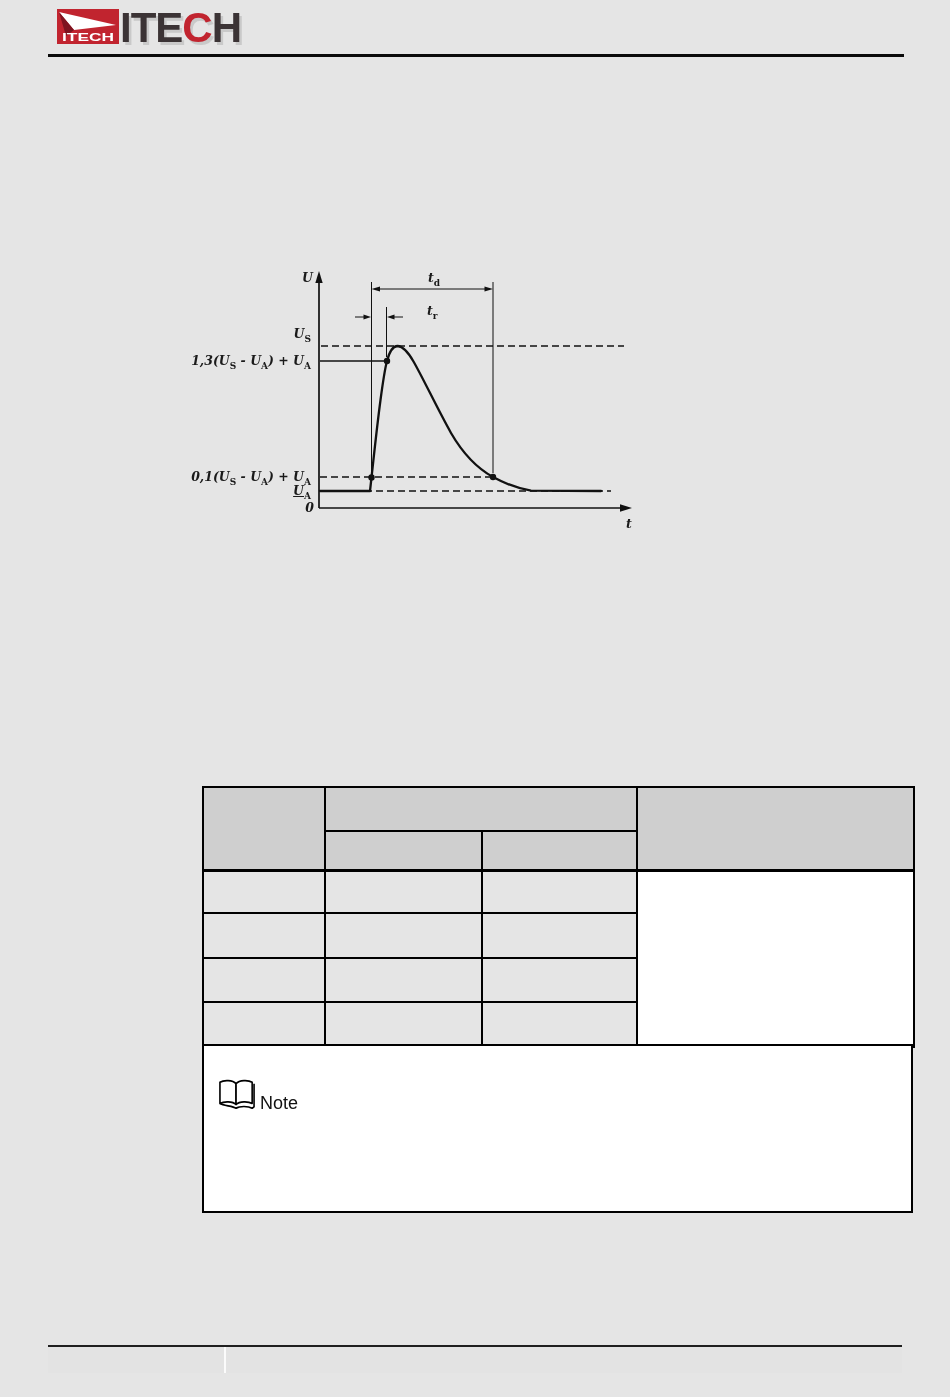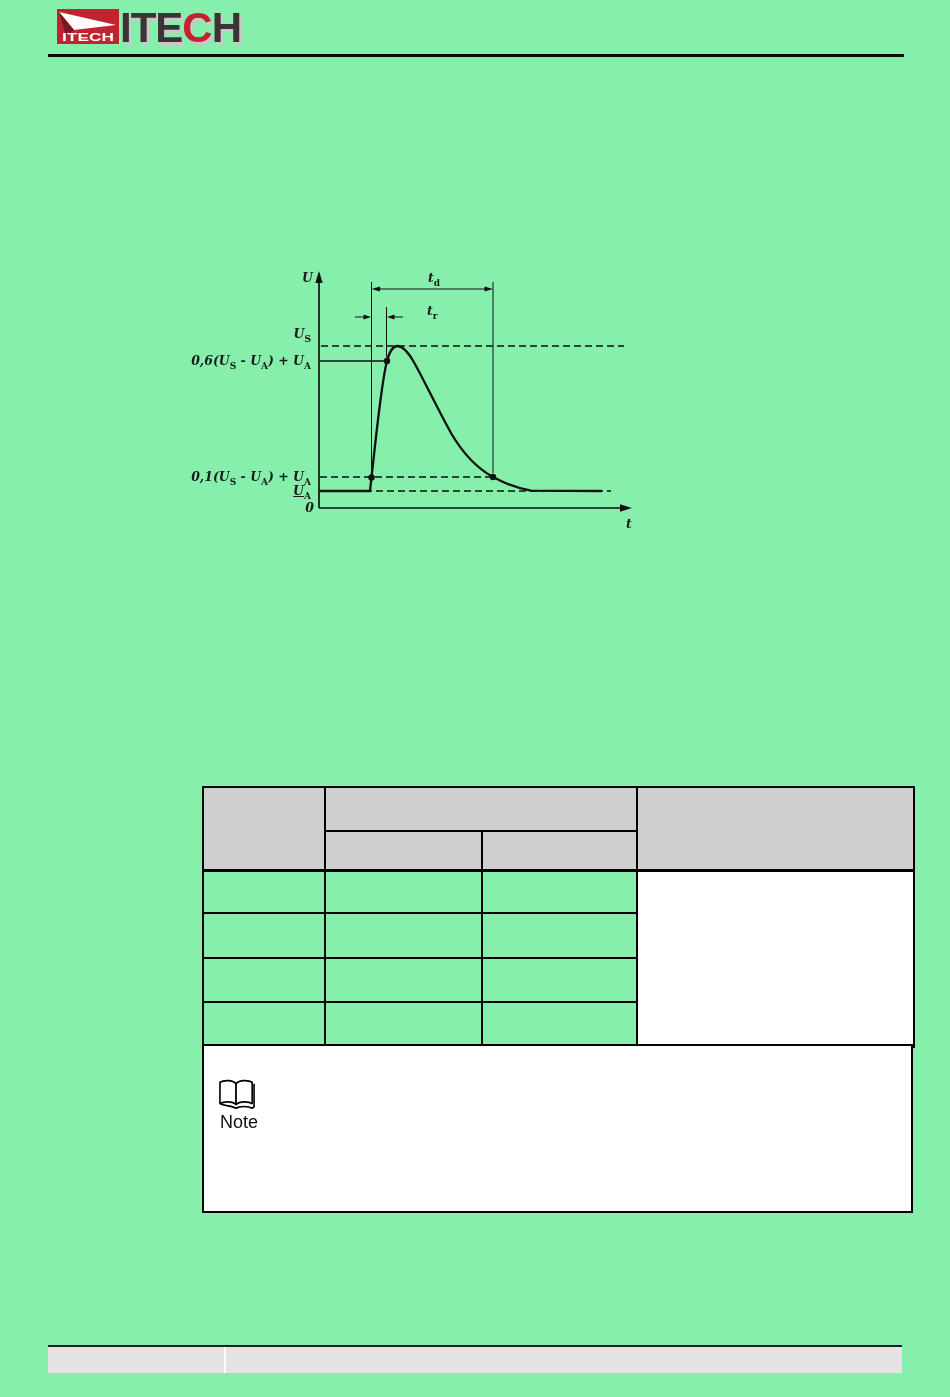--- a/index.html
+++ b/index.html
@@ -1,16 +1,16 @@
 <!DOCTYPE html>
 <html><head>
 <meta charset="utf-8">
 <style>
   html,body{margin:0;padding:0;background:#fff;}
-  .page{position:relative;width:950px;height:1397px;background:#86efac;overflow:hidden;
+  .page{position:relative;width:950px;height:1397px;background:#e5e5e5;overflow:hidden;
         font-family:"Liberation Sans",sans-serif;}
 
   
   .logo{position:absolute;left:57px;top:8px;height:38px;}
   .logo-mark{position:absolute;left:0;top:1px;}
   .logo-word{position:absolute;left:63px;top:-1px;font-weight:bold;font-size:42px;
              line-height:42px;letter-spacing:-1px;color:#3b3335;
              text-shadow:2.5px 2.5px 0 #c9c9c9;font-family:"Liberation Sans",sans-serif;}
   .logo-word .accent{color:#c1242f;}
   .header-rule{position:absolute;left:48px;top:54px;width:856px;height:3px;background:#0a0a0a;}
@@ -25,21 +25,21 @@
   
   .spec-table{position:absolute;left:202px;top:786px;border-collapse:collapse;table-layout:fixed;
               width:711px;}
   .spec-table td{border:2px solid #000;padding:0;}
   .spec-table tr.hdr td{background:#cfcfcf;}
   .spec-table td.hdr-bottom{border-bottom:3px solid #000;}
   .spec-table td.merged{background:#fff;}
 
   .note-box{position:absolute;left:202px;top:1044px;width:707px;height:165px;
             border:2px solid #000;background:#fff;}
-  .note-badge{position:absolute;left:12px;top:31px;display:flex;align-items:flex-end;flex-direction:column;}
+  .note-badge{position:absolute;left:12px;top:31px;display:flex;align-items:flex-end;}
   .note-label{font-size:18px;line-height:19px;color:#111;margin-left:2px;
               font-family:"Liberation Sans",sans-serif;}
 
   
   .footer-rule{position:absolute;left:48px;top:1345px;width:854px;height:2px;background:#1f1f1f;}
   .footer-bar{position:absolute;left:48px;top:1347px;width:854px;height:26px;background:#e3e3e3;}
   .footer-divider{position:absolute;left:176px;top:0;width:2px;height:26px;background:#fbfbfb;}
 </style>
 </head>
 <body>
@@ -102,21 +102,21 @@
         <polygon points="387,317 394.5,314.6 394.5,319.4"></polygon>
 
         <circle cx="371.5" cy="477.5" r="3.2"></circle>
         <circle cx="387" cy="361" r="3.2"></circle>
         <circle cx="493" cy="477" r="3.2"></circle>
       </g>
     </svg>
     <div class="flabel" style="right:347px;top:8px;"><span>U</span></div>
     <div class="flabel" style="left:426px;top:254px;"><span>t</span></div>
     <div class="flabel" style="right:349px;top:64px;"><span>U</span><sub>S</sub></div>
-    <div class="flabel" style="right:349px;top:91px;"><span>0,6(</span><span>U</span><sub>S</sub><span> - </span><span>U</span><sub>A</sub><span>) + </span><span>U</span><sub>A</sub></div>
+    <div class="flabel" style="right:349px;top:91px;"><span>1,3(</span><span>U</span><sub>S</sub><span> - </span><span>U</span><sub>A</sub><span>) + </span><span>U</span><sub>A</sub></div>
     <div class="flabel" style="right:349px;top:207px;text-align:right;"><span>0,1(</span><span>U</span><sub>S</sub><span> - </span><span>U</span><sub>A</sub><span>) + </span><span>U</span><sub>A</sub></div>
     <div class="flabel" style="right:349px;top:221px;text-decoration:underline;"><span>U</span><sub>A</sub></div>
     <div class="flabel" style="right:346px;top:238px;"><span>0</span></div>
     <div class="flabel" style="left:228px;top:8px;"><span>t</span><sub>d</sub></div>
     <div class="flabel" style="left:200px;top:41px;margin-left:27px;"><span>t</span><sub>r</sub></div>
   </figure>
 
   <table class="spec-table">
     <colgroup>
       <col style="width:122px">

